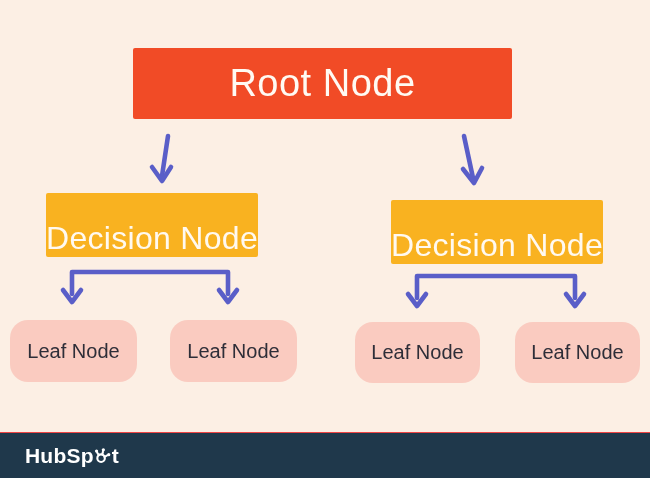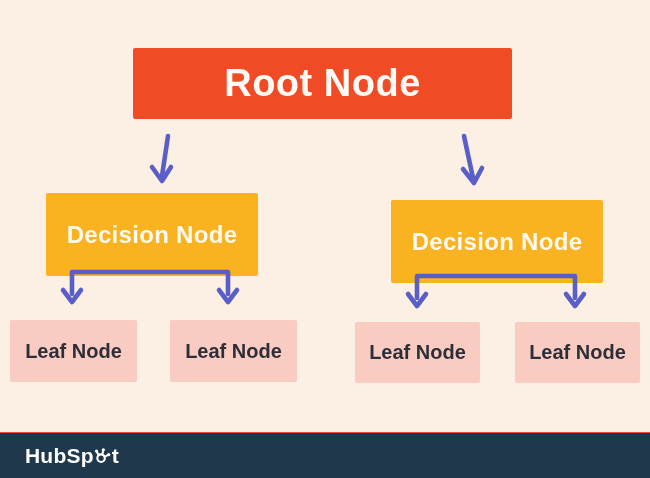--- a/index.html
+++ b/index.html
@@ -3,34 +3,34 @@
 <meta charset="utf-8">
 <style>
   html, body { margin:0; padding:0; background:#ffffff; }
   .canvas {
     position:relative; width:650px; height:478px; overflow:hidden;
     background:#FCEFE4;
     font-family:"Liberation Sans", sans-serif;
   }
   .node {
     position:absolute; display:flex; align-items:center; justify-content:center;
-    font-weight:bold; border-radius:2px; text-align:center;
+    font-weight:normal; border-radius:2px; text-align:center;
   }
   .node-root {
     left:133px; top:48px; width:379px; height:71px;
     background:#F14B26; color:#FFFAF3; font-size:38px; letter-spacing:0.5px;
   }
   .node-decision {
-    width:212px; height:83px;
-    background:#F9B220; color:#FFF9F0; font-size:24px; letter-spacing:0.3px;
+    width:212px; height:64px;
+    background:#F9B220; color:#FFF9F0; font-size:32px; letter-spacing:0.3px;align-items:flex-end;
   }
   .node-decision-left  { left:46px;  top:193px; }
   .node-decision-right { left:391px; top:200px; }
   .node-leaf {
-    background:#FACBC0; color:#2E2E38; font-size:20px;
+    background:#FACBC0; color:#2E2E38; font-size:20px;border-radius:18px;
   }
   .node-leaf-1 { left:10px;  top:320px; width:127px; height:62px; }
   .node-leaf-2 { left:170px; top:320px; width:127px; height:62px; }
   .node-leaf-3 { left:355px; top:322px; width:125px; height:61px; }
   .node-leaf-4 { left:515px; top:322px; width:125px; height:61px; }
   .edges {
     position:absolute; left:0; top:0; width:650px; height:478px;
     pointer-events:none;
   }
   .footer {

